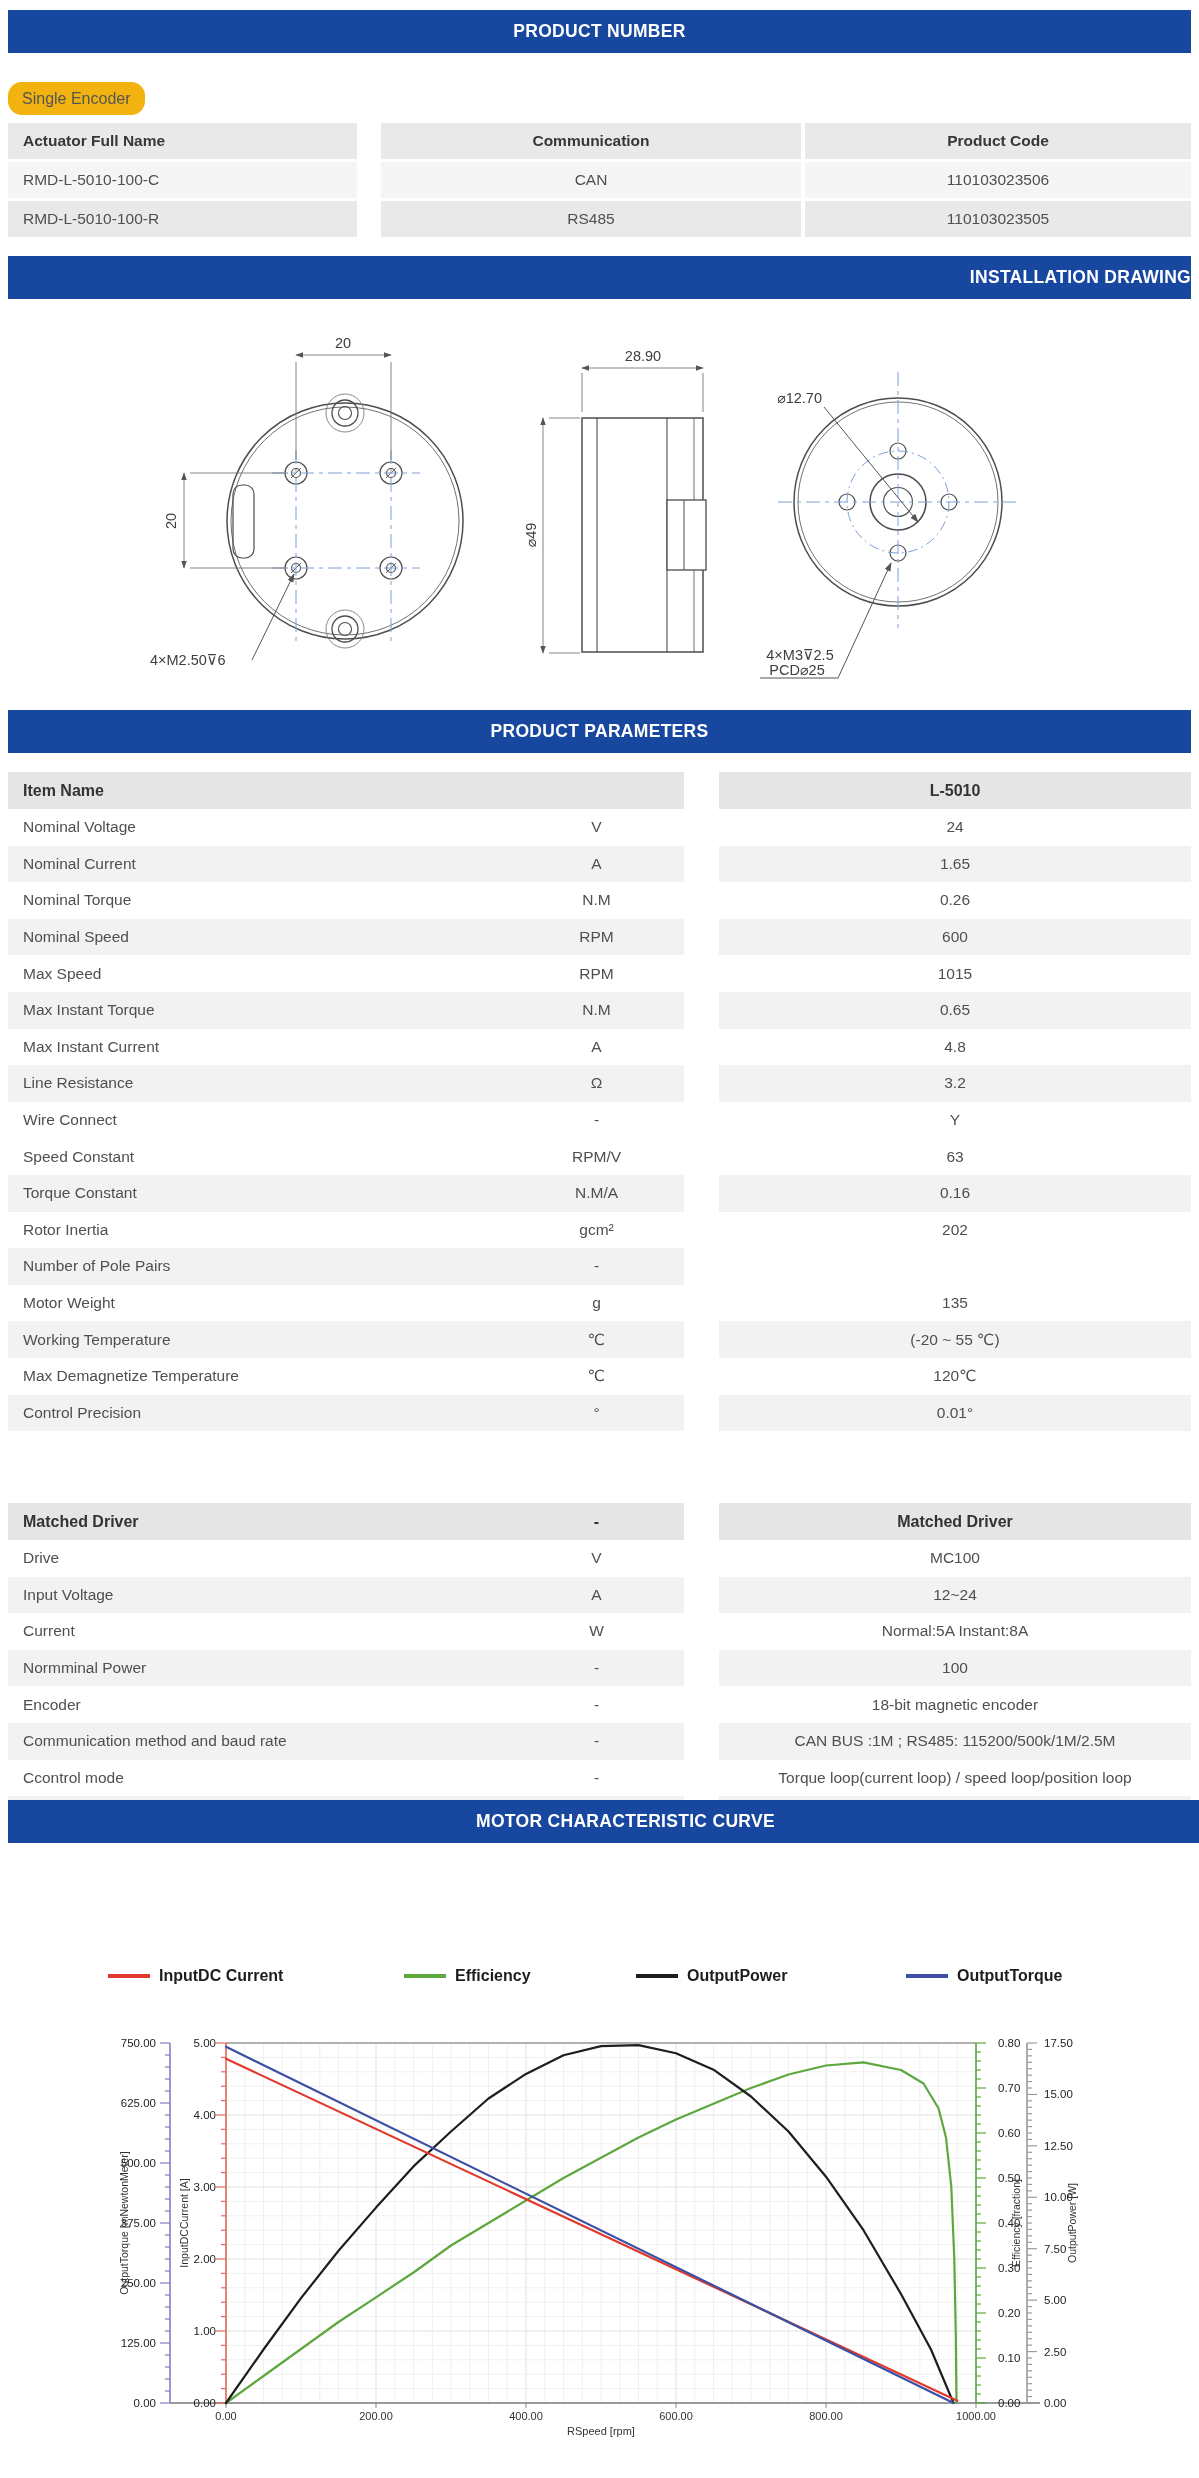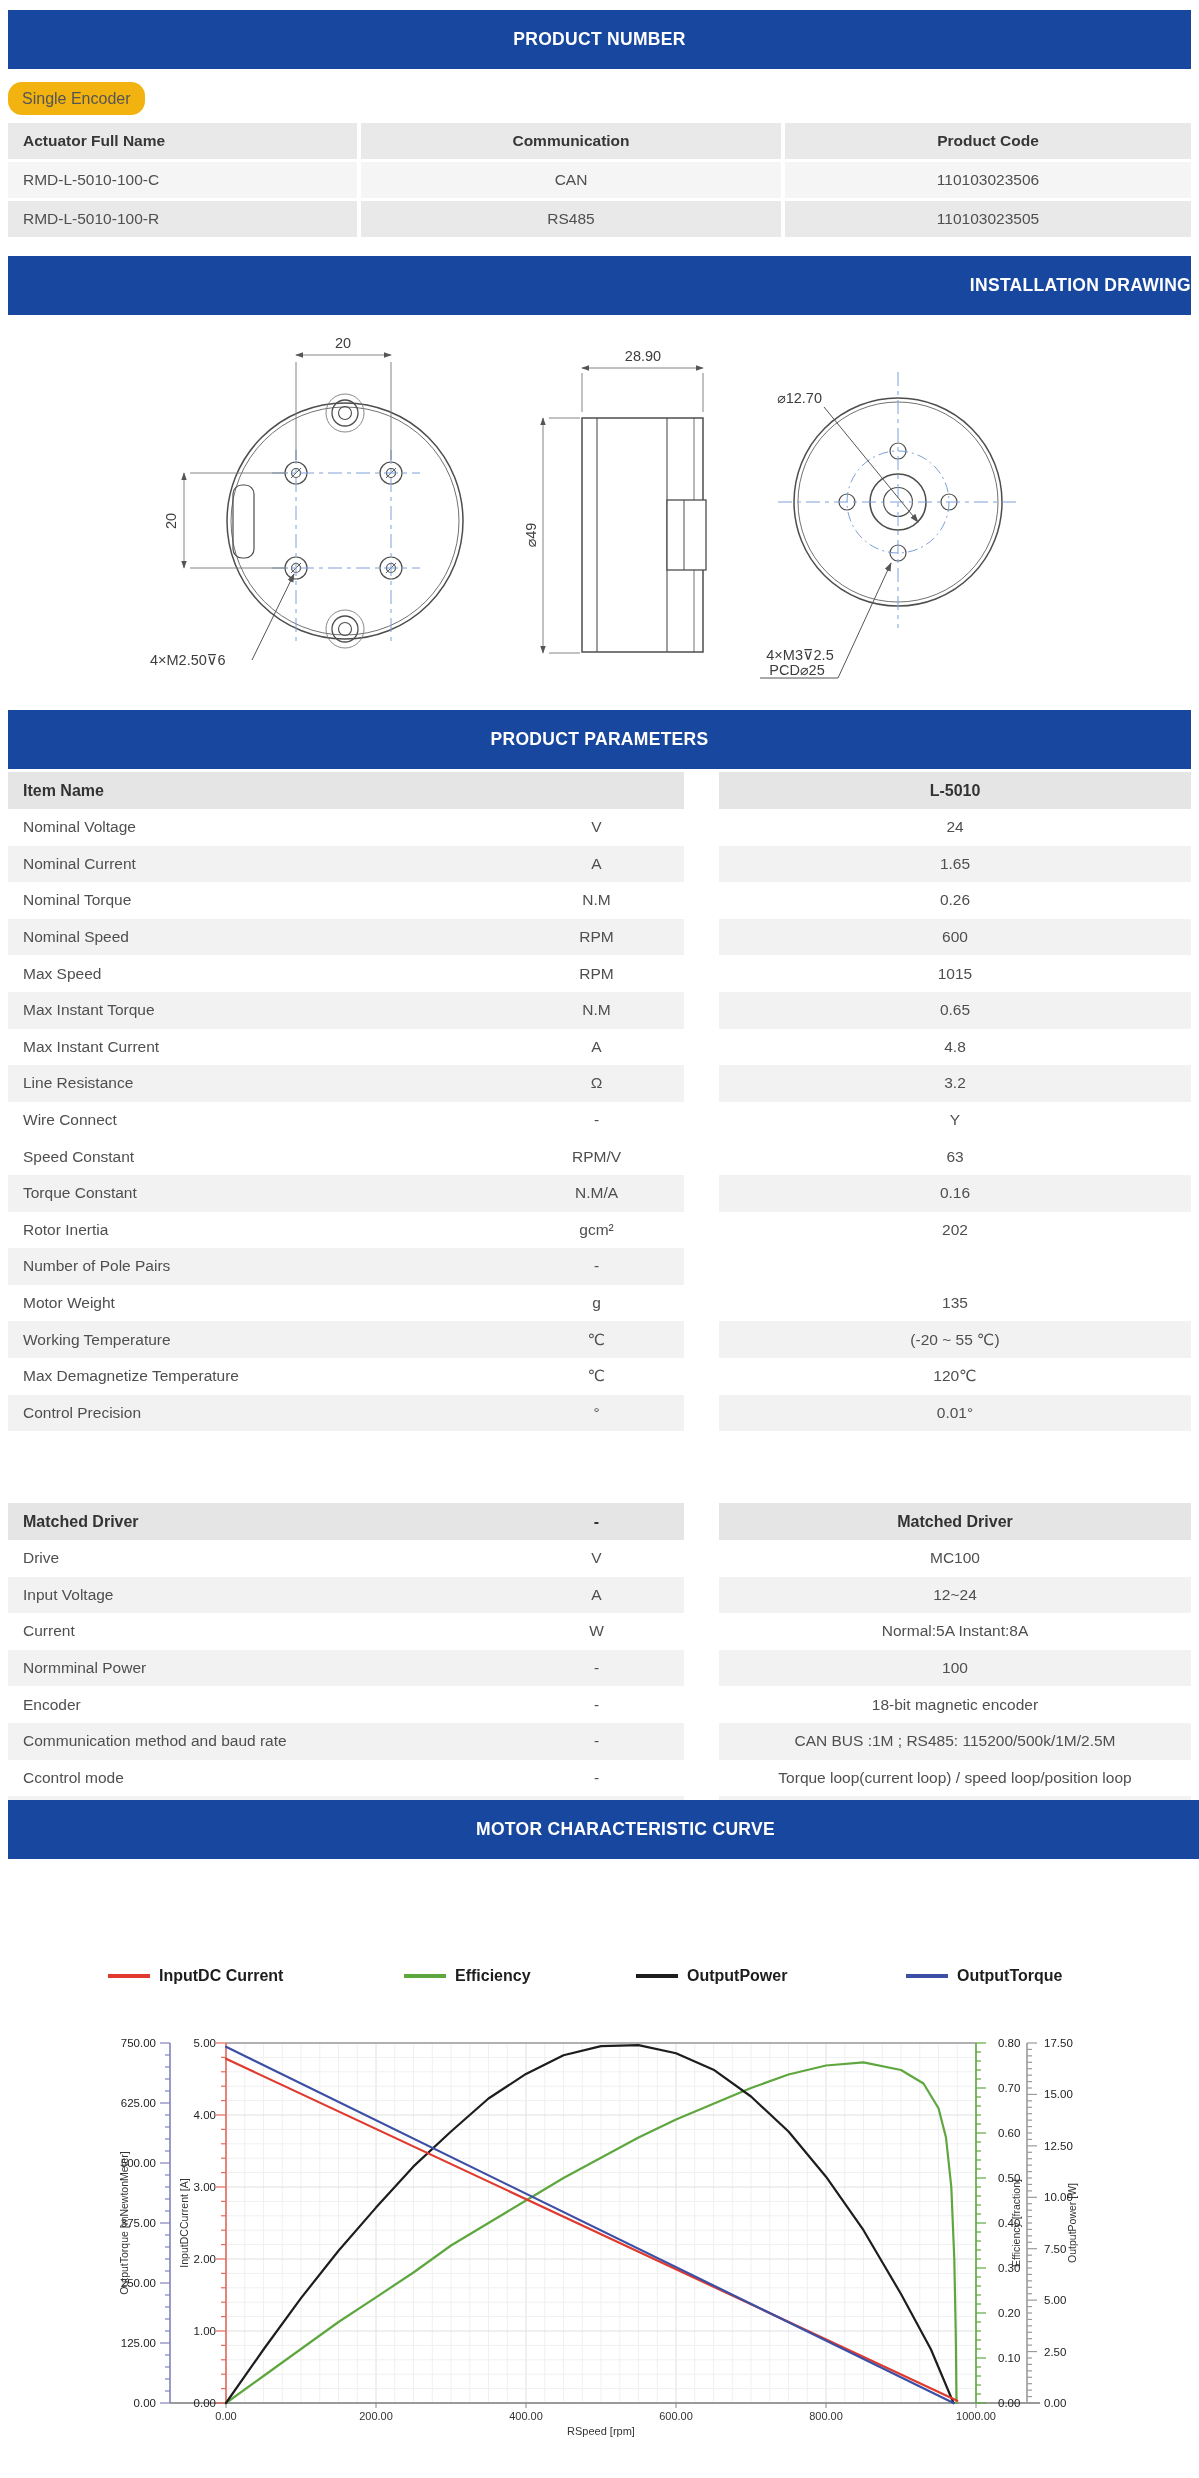--- a/index.html
+++ b/index.html
@@ -1,33 +1,33 @@
 <!DOCTYPE html>
 <html><head>
 <meta charset="utf-8">
 <style>
   html,body{margin:0;padding:0;background:#fff;}
   body{font-family:"Liberation Sans","DejaVu Sans",sans-serif;-webkit-font-smoothing:antialiased;}
   #page{position:relative;width:1199px;height:2478px;background:#fff;overflow:hidden;}
 
-  .secbar{position:absolute;left:8px;width:1183px;height:59px;background:#17479e;color:#fff;
+  .secbar{position:absolute;left:8px;width:1183px;height:43px;background:#17479e;color:#fff;
           display:flex;align-items:center;justify-content:center;font-size:17.5px;font-weight:700;letter-spacing:.3px;}
   #bar-product{top:10px;}
   #bar-install{top:256px;justify-content:flex-end;}
   #bar-params{top:710px;}
   #bar-curve{top:1800px;padding-left:26px;}
 
   #badge{position:absolute;left:8px;top:82px;height:33px;padding:0 14px;background:#f2b310;
          color:#555;font-size:16px;display:flex;align-items:center;border-radius:14px;}
 
   
   #product-table{position:absolute;left:8px;top:123px;width:1183px;}
   .trow{display:flex;height:36px;margin-bottom:3px;font-size:15.5px;color:#4f4f4f;}
   .trow .c1{width:349px;display:flex;align-items:center;padding-left:15px;box-sizing:border-box;}
-  .trow .c2{width:420px;display:flex;align-items:center;justify-content:center;}
+  .trow .c2{width:420px;display:flex;align-items:center;justify-content:center;margin-left:20px;}
   .trow .c3{flex:1;display:flex;align-items:center;justify-content:center;}
   .trow .g{width:4px;background:#fff;}
   .trow.head{font-weight:700;color:#373737;}
   .trow.head .c1,.trow.head .c2,.trow.head .c3{background:#e9e9e9;}
   .trow.r0 .c1,.trow.r0 .c2,.trow.r0 .c3{background:#f5f5f5;}
   .trow.r1 .c1,.trow.r1 .c2,.trow.r1 .c3{background:#e9e9e9;}
 
   
   .ptable{position:absolute;left:8px;width:1183px;}
   #param-table{top:772px;}

